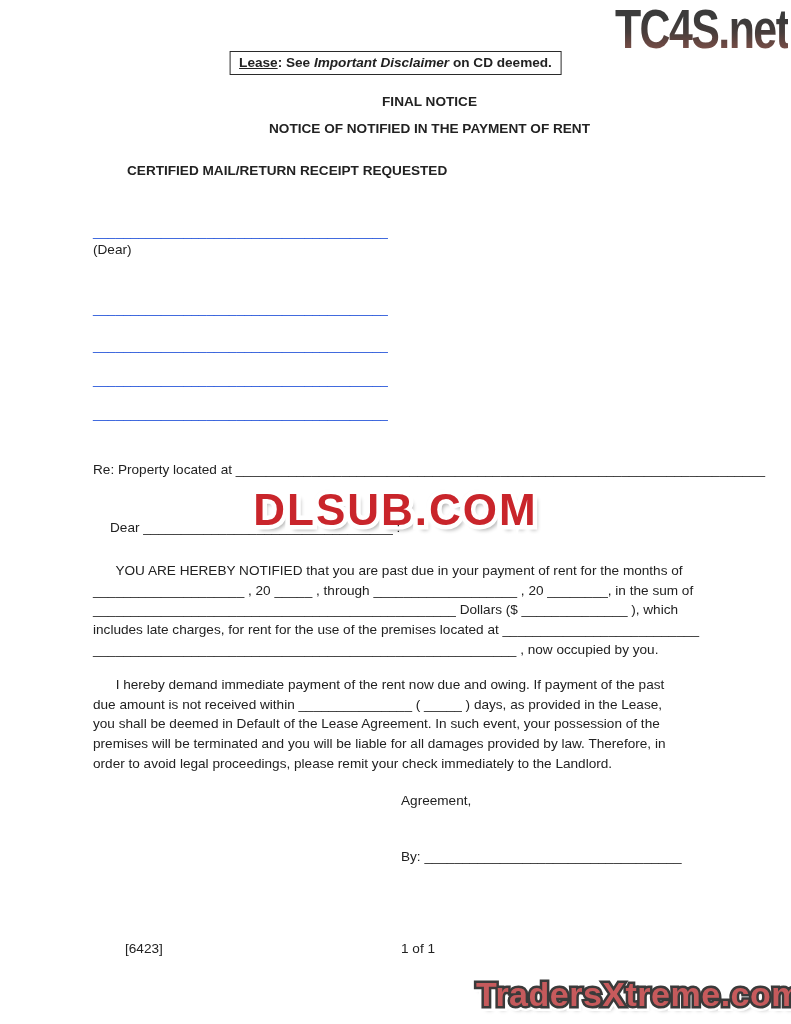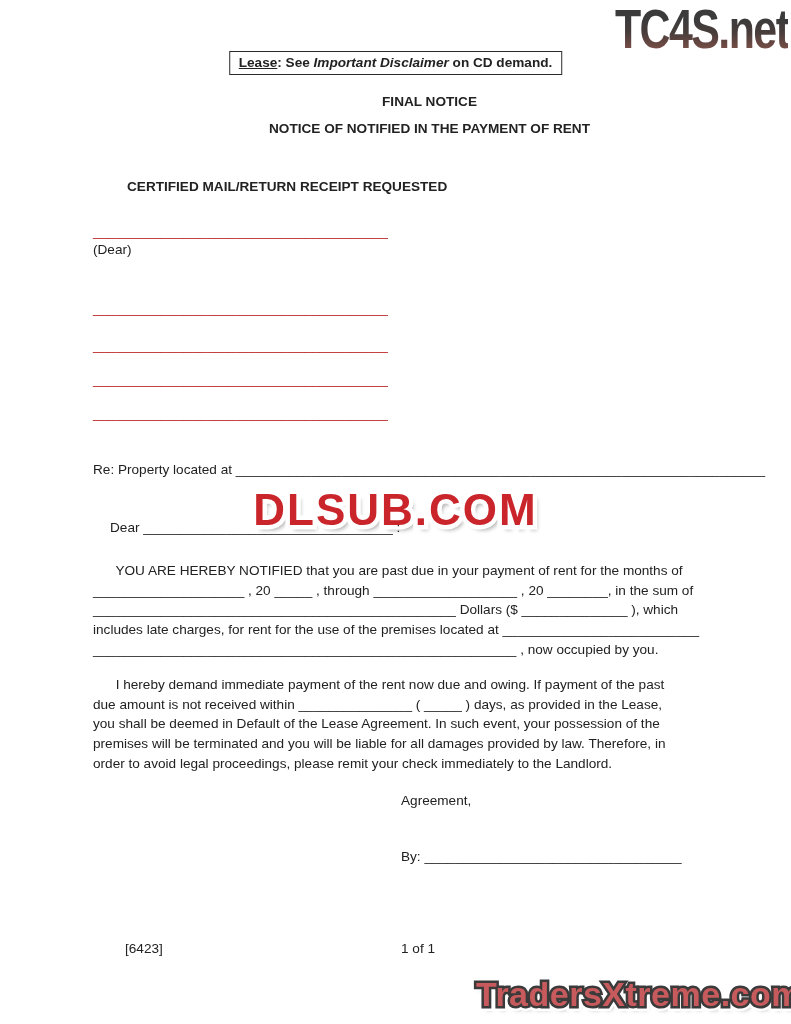--- a/index.html
+++ b/index.html
@@ -5,21 +5,21 @@
   html,body { margin:0; padding:0; background:#ffffff; }
   #page {
     position:relative; width:791px; height:1024px; background:#ffffff;
     font-family:"Liberation Sans", sans-serif; font-size:13.6px; color:#222222;
     overflow:hidden; border-bottom:2px solid #cfcfcf;
   }
   .abs { position:absolute; }
   .bold { font-weight:bold;padding-left:34px; }
   .centered { left:0; width:100%; text-align:center; }
   .para { white-space:pre; line-height:19.7px; }
-  .blankline { color:#b91c1c; letter-spacing:0; white-space:nowrap; }
+  .blankline { color:#1d4ed8; letter-spacing:0; white-space:nowrap; }
 
   
   #note-box {
     top:51px; left:50%; transform:translateX(-50%);
     border:1.5px solid #2a2a2a; padding:3px 9px 4px 9px;
     font-weight:bold; white-space:nowrap; background:#ffffff;
   }
   #note-box .note-label { text-decoration:underline; }
   #note-box .note-em { font-style:italic; }
 
@@ -59,26 +59,26 @@
   #wm-traders .layer-front { position:absolute; left:0; top:0; color:#c65a5c; }
 </style>
 </head>
 <body>
 
 <div id="page">
 
   <div id="wm-tc4s" class="abs">TC4S.net</div>
 
   <div id="note-box" class="abs">
-    <span class="note-label">Lease</span><span>: See </span><span class="note-em">Important Disclaimer</span><span> on CD demand.</span>
+    <span class="note-label">Lease</span><span>: See </span><span class="note-em">Important Disclaimer</span><span> on CD deemed.</span>
   </div>
 
   <div class="abs centered bold" style="top:94px;">FINAL NOTICE</div>
   <div class="abs centered bold" style="top:121px;">NOTICE OF NOTIFIED IN THE PAYMENT OF RENT</div>
-  <div class="abs bold" style="top:179px; left:93px;">CERTIFIED MAIL/RETURN RECEIPT REQUESTED</div>
+  <div class="abs bold" style="top:163px; left:93px;">CERTIFIED MAIL/RETURN RECEIPT REQUESTED</div>
 
   <div class="abs blankline" style="top:224px; left:93px;">_______________________________________</div>
   <div class="abs" style="top:242px; left:93px;">(Dear)</div>
 
   <div class="abs blankline" style="top:301px; left:93px;">_______________________________________</div>
   <div class="abs blankline" style="top:338px; left:93px;">_______________________________________</div>
   <div class="abs blankline" style="top:372px; left:93px;">_______________________________________</div>
   <div class="abs blankline" style="top:406px; left:93px;">_______________________________________</div>
 
   <div class="abs" style="top:462px; left:93px; white-space:nowrap;text-align:center;">Re: Property located at ______________________________________________________________________</div>

